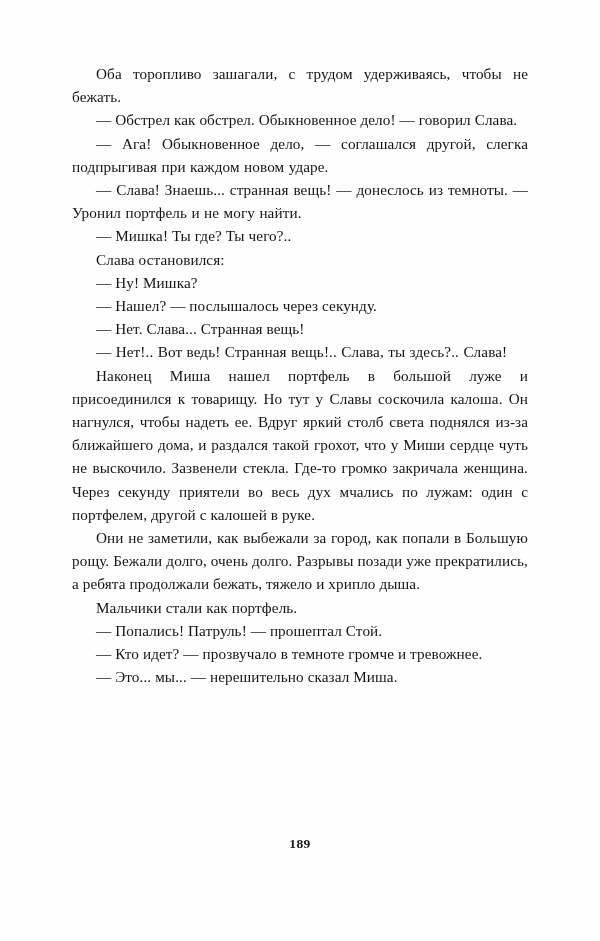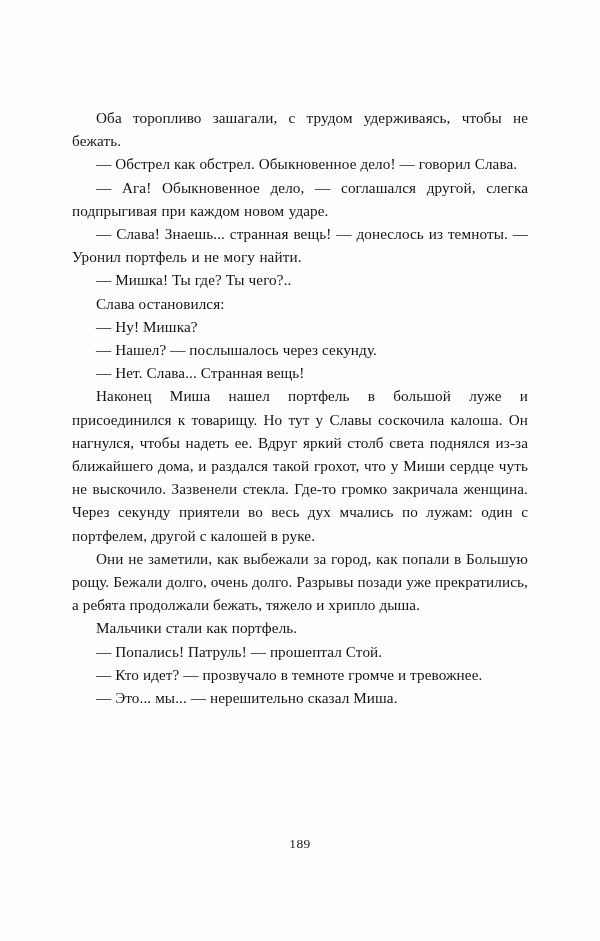--- a/index.html
+++ b/index.html
@@ -17,21 +17,20 @@
   .page {
     position: relative;
     width: 600px;
     height: 941px;
     background: #fefefe;
     box-sizing: border-box;
     padding: 62px 72px 0 72px;
   }
   .text-block {
     width: 456px;
-    margin-top: 44px;
   }
   .para {
     margin: 0;
     text-align: justify;
     text-justify: inter-word;
     font-size: 15.2px;
     line-height: 23.2px;
     text-indent: 24px;
     color: #141414;
     letter-spacing: 0.1px;
@@ -46,36 +45,38 @@
   .folio {
     position: absolute;
     left: 0;
     right: 0;
     top: 836px;
     text-align: center;
     font-size: 13.5px;
     font-family: "Liberation Serif", serif;
     color: #1a1a1a;
     letter-spacing: 0.4px;
+    font-weight: bold;
   }
 </style>
 </head>
 <body>
 
 <div class="page">
   <div class="text-block">
     <p class="para">Оба торопливо зашагали, с трудом удерживаясь, чтобы не бежать.</p>
     <p class="para dialogue">— Обстрел как обстрел. Обыкновенное дело! — говорил Слава.</p>
     <p class="para dialogue wide">— Ага! Обыкновенное дело, — соглашался другой, слегка подпрыгивая при каждом новом ударе.</p>
     <p class="para dialogue wide">— Слава! Знаешь... странная вещь! — донеслось из темноты. — Уронил портфель и не могу найти.</p>
     <p class="para dialogue">— Мишка! Ты где? Ты чего?..</p>
     <p class="para">Слава остановился:</p>
     <p class="para dialogue">— Ну! Мишка?</p>
     <p class="para dialogue">— Нашел? — послышалось через секунду.</p>
     <p class="para dialogue">— Нет. Слава... Странная вещь!</p>
+    <p class="para dialogue wide">— Нет!.. Вот ведь! Странная вещь!.. Слава, ты здесь?.. Слава!</p>
     <p class="para">Наконец Миша нашел портфель в большой луже и присоединился к товарищу. Но тут у Славы соскочила калоша. Он нагнулся, чтобы надеть ее. Вдруг яркий столб света поднялся из-за ближайшего дома, и раздался такой грохот, что у Миши сердце чуть не выскочило. Зазвенели стекла. Где-то громко закричала женщина. Через секунду приятели во весь дух мчались по лужам: один с портфелем, другой с калошей в руке.</p>
     <p class="para">Они не заметили, как выбежали за город, как попали в Большую рощу. Бежали долго, очень долго. Разрывы позади уже прекратились, а ребята продолжали бежать, тяжело и хрипло дыша.</p>
     <p class="para">Мальчики стали как портфель.</p>
     <p class="para dialogue">— Попались! Патруль! — прошептал Стой.</p>
     <p class="para dialogue">— Кто идет? — прозвучало в темноте громче и тревожнее.</p>
     <p class="para dialogue">— Это... мы... — нерешительно сказал Миша.</p>
   </div>
   <div class="folio">189</div>
 </div>
 

